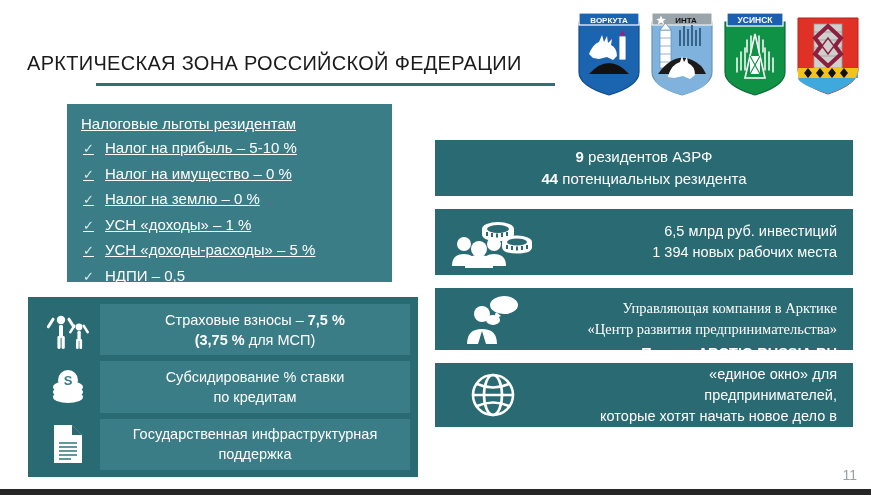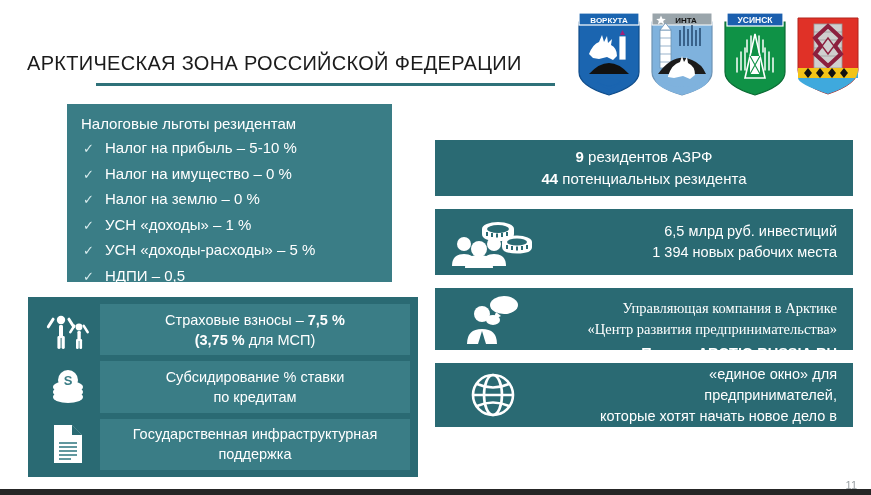--- a/index.html
+++ b/index.html
@@ -29,20 +29,21 @@
   }
   .emblem { width: 68px; height: 88px; position: relative; }
   .emblem svg { display: block; width: 68px; height: 88px; }
 
   
   .tax-card {
     position: absolute; left: 67px; top: 104px;
     width: 325px; height: 178px;
     background: #3a7d86; color: #ffffff;
     padding: 9px 12px 0 12px;
+    text-decoration: underline;
   }
   .tax-head { font-size: 15px; line-height: 22px; padding-left: 2px; }
   .tax-list { list-style: none; margin-top: 1px; }
   .tax-list li {
     font-size: 15px; line-height: 24.5px;
     display: flex; align-items: baseline;
   }
   .tick {
     display: inline-block; width: 26px; flex: 0 0 26px;
     font-size: 13px; color: #d8ecee; padding-left: 4px;
@@ -91,22 +92,22 @@
   #card-residents .txt { text-align: center; font-size: 15px; line-height: 22px; }
   #card-investments { height: 66px; }
   #card-investments .txt { text-align: right; padding-right: 6px; }
   #card-management { height: 62px; }
   #card-management .txt { text-align: right; padding-right: 6px; font-family: Liberation Serif, serif; }
   #card-portal { height: 64px; gap: 38px; }
   #card-portal .txt { text-align: right; padding-right: 6px; }
 
   
   .page-num {
-    position: absolute; right: 14px; bottom: 4px;
-    font-size: 11px; color: #9aa0a3;
+    position: absolute; right: 14px; bottom: 12px;
+    font-size: 14px; color: #9aa0a3;
   }
   .bottom-bar {
     position: absolute; left: 0; bottom: 0;
     width: 871px; height: 6px; background: #262626;
   }
 </style>
 </head>
 <body>
 
 <div class="slide">

